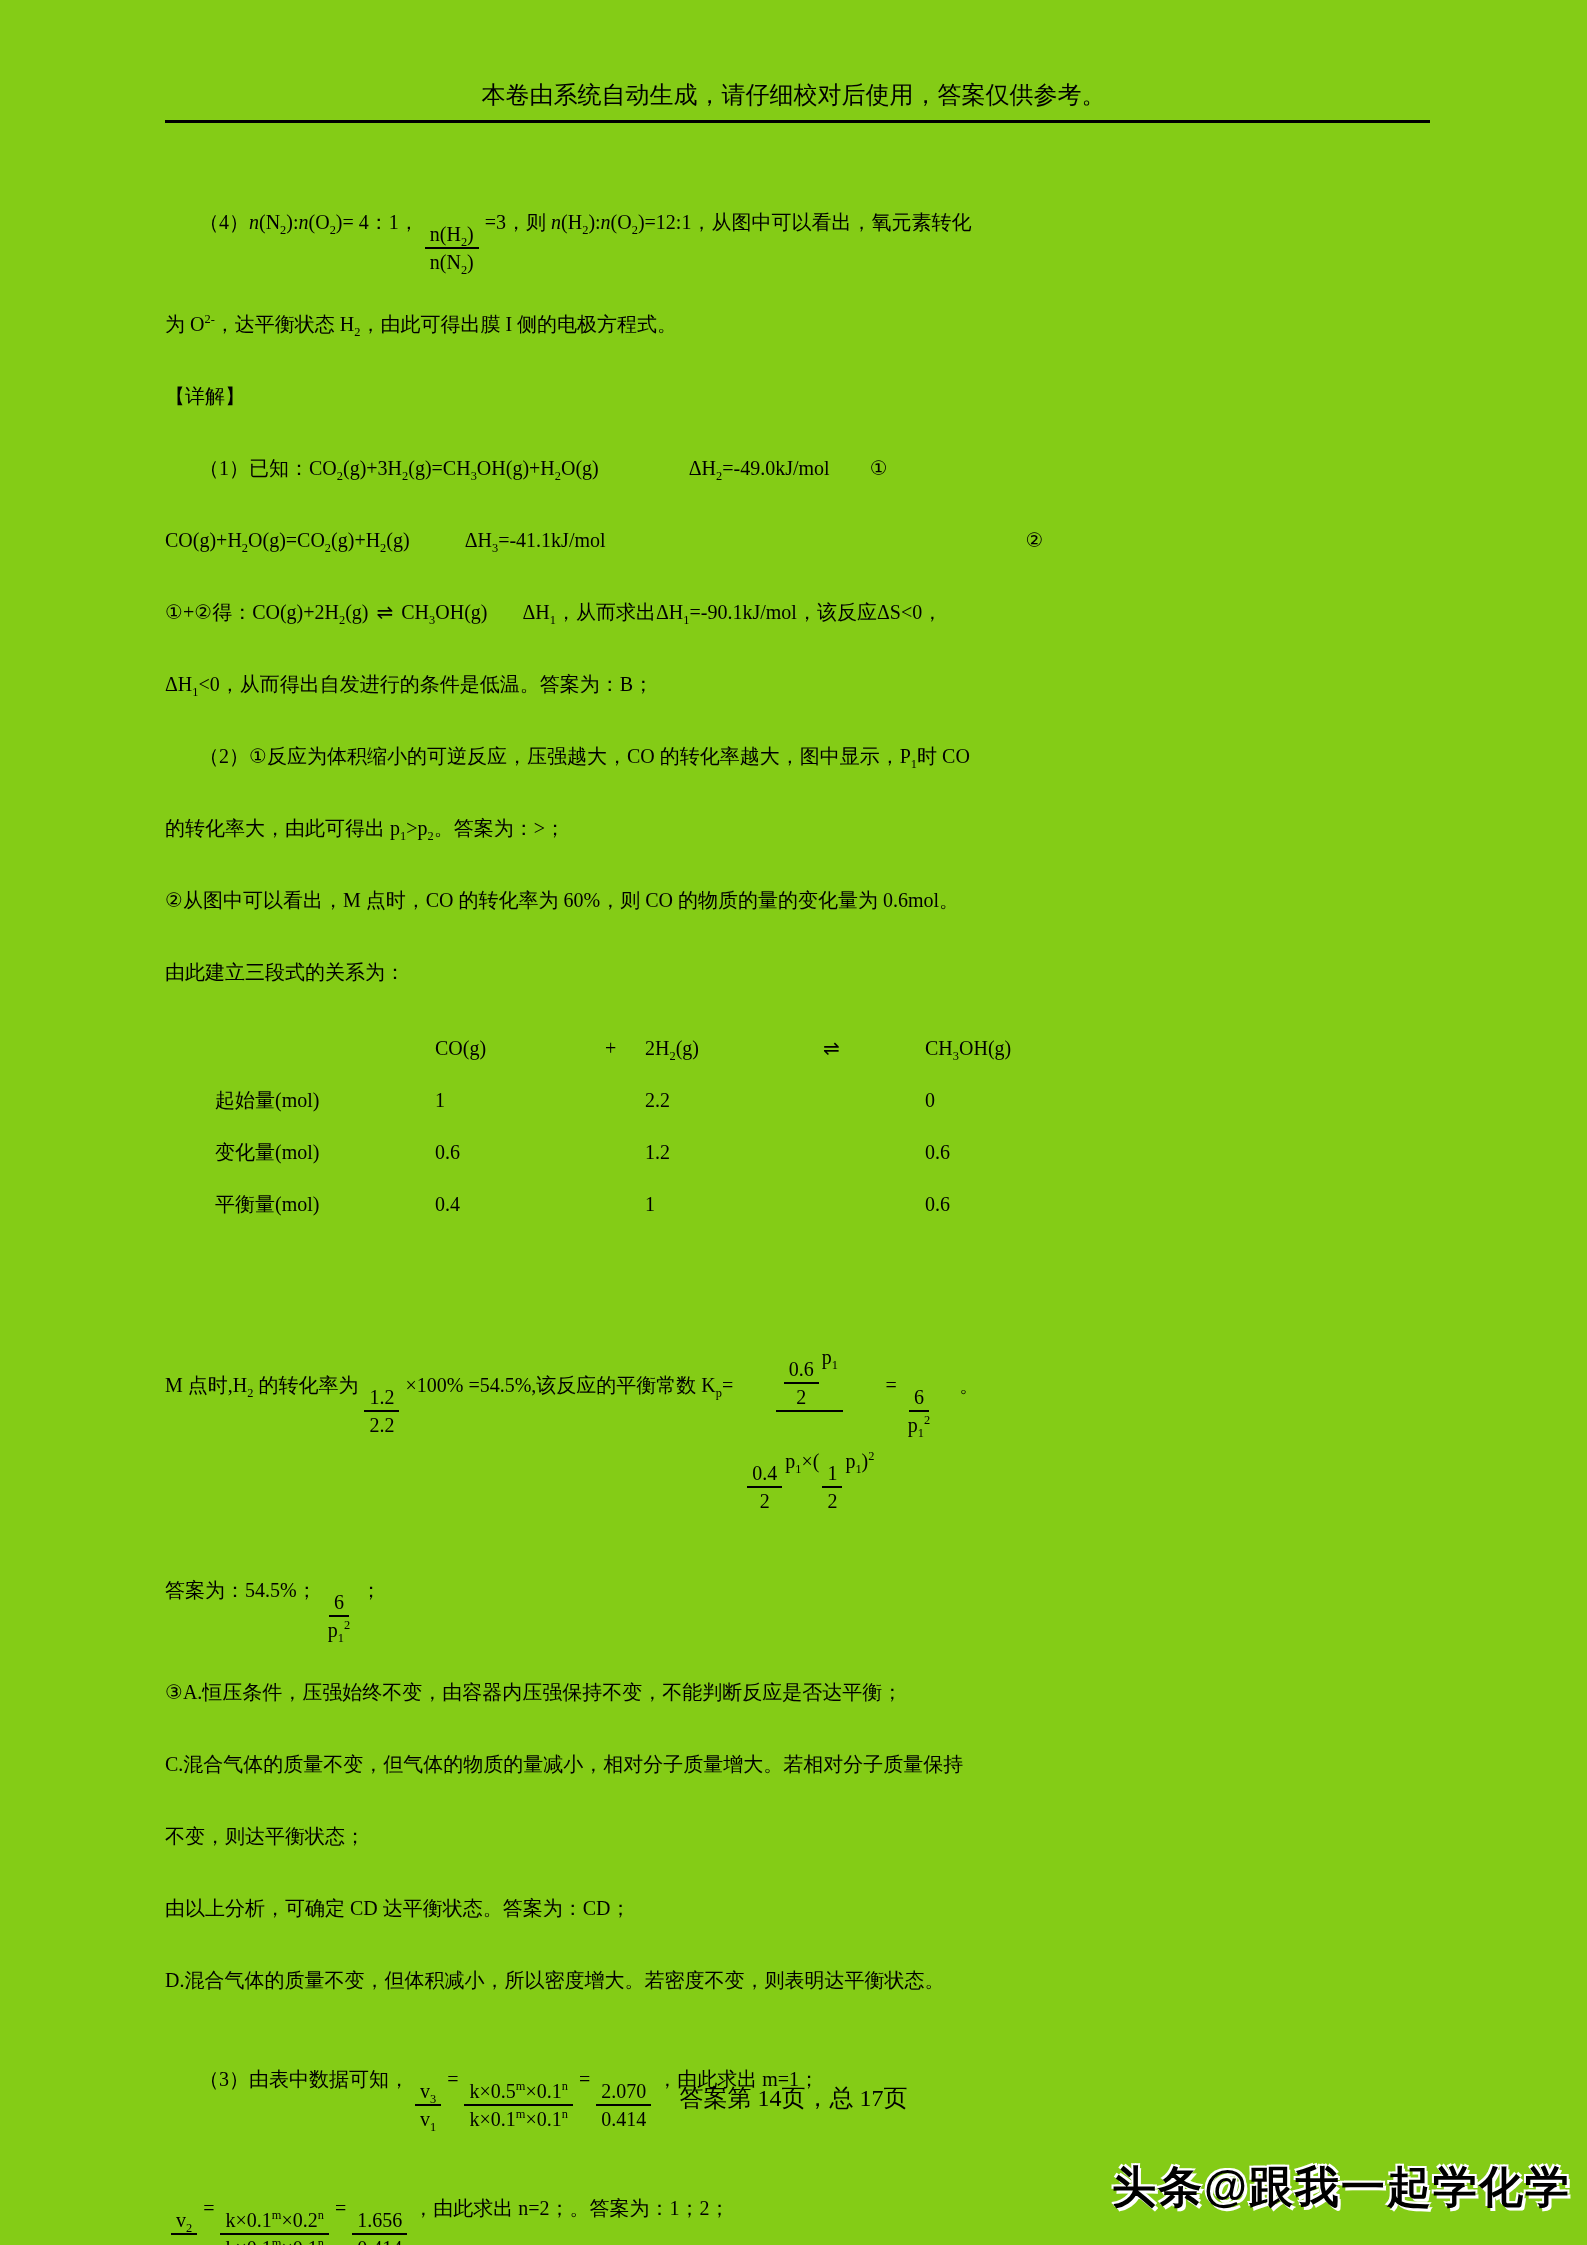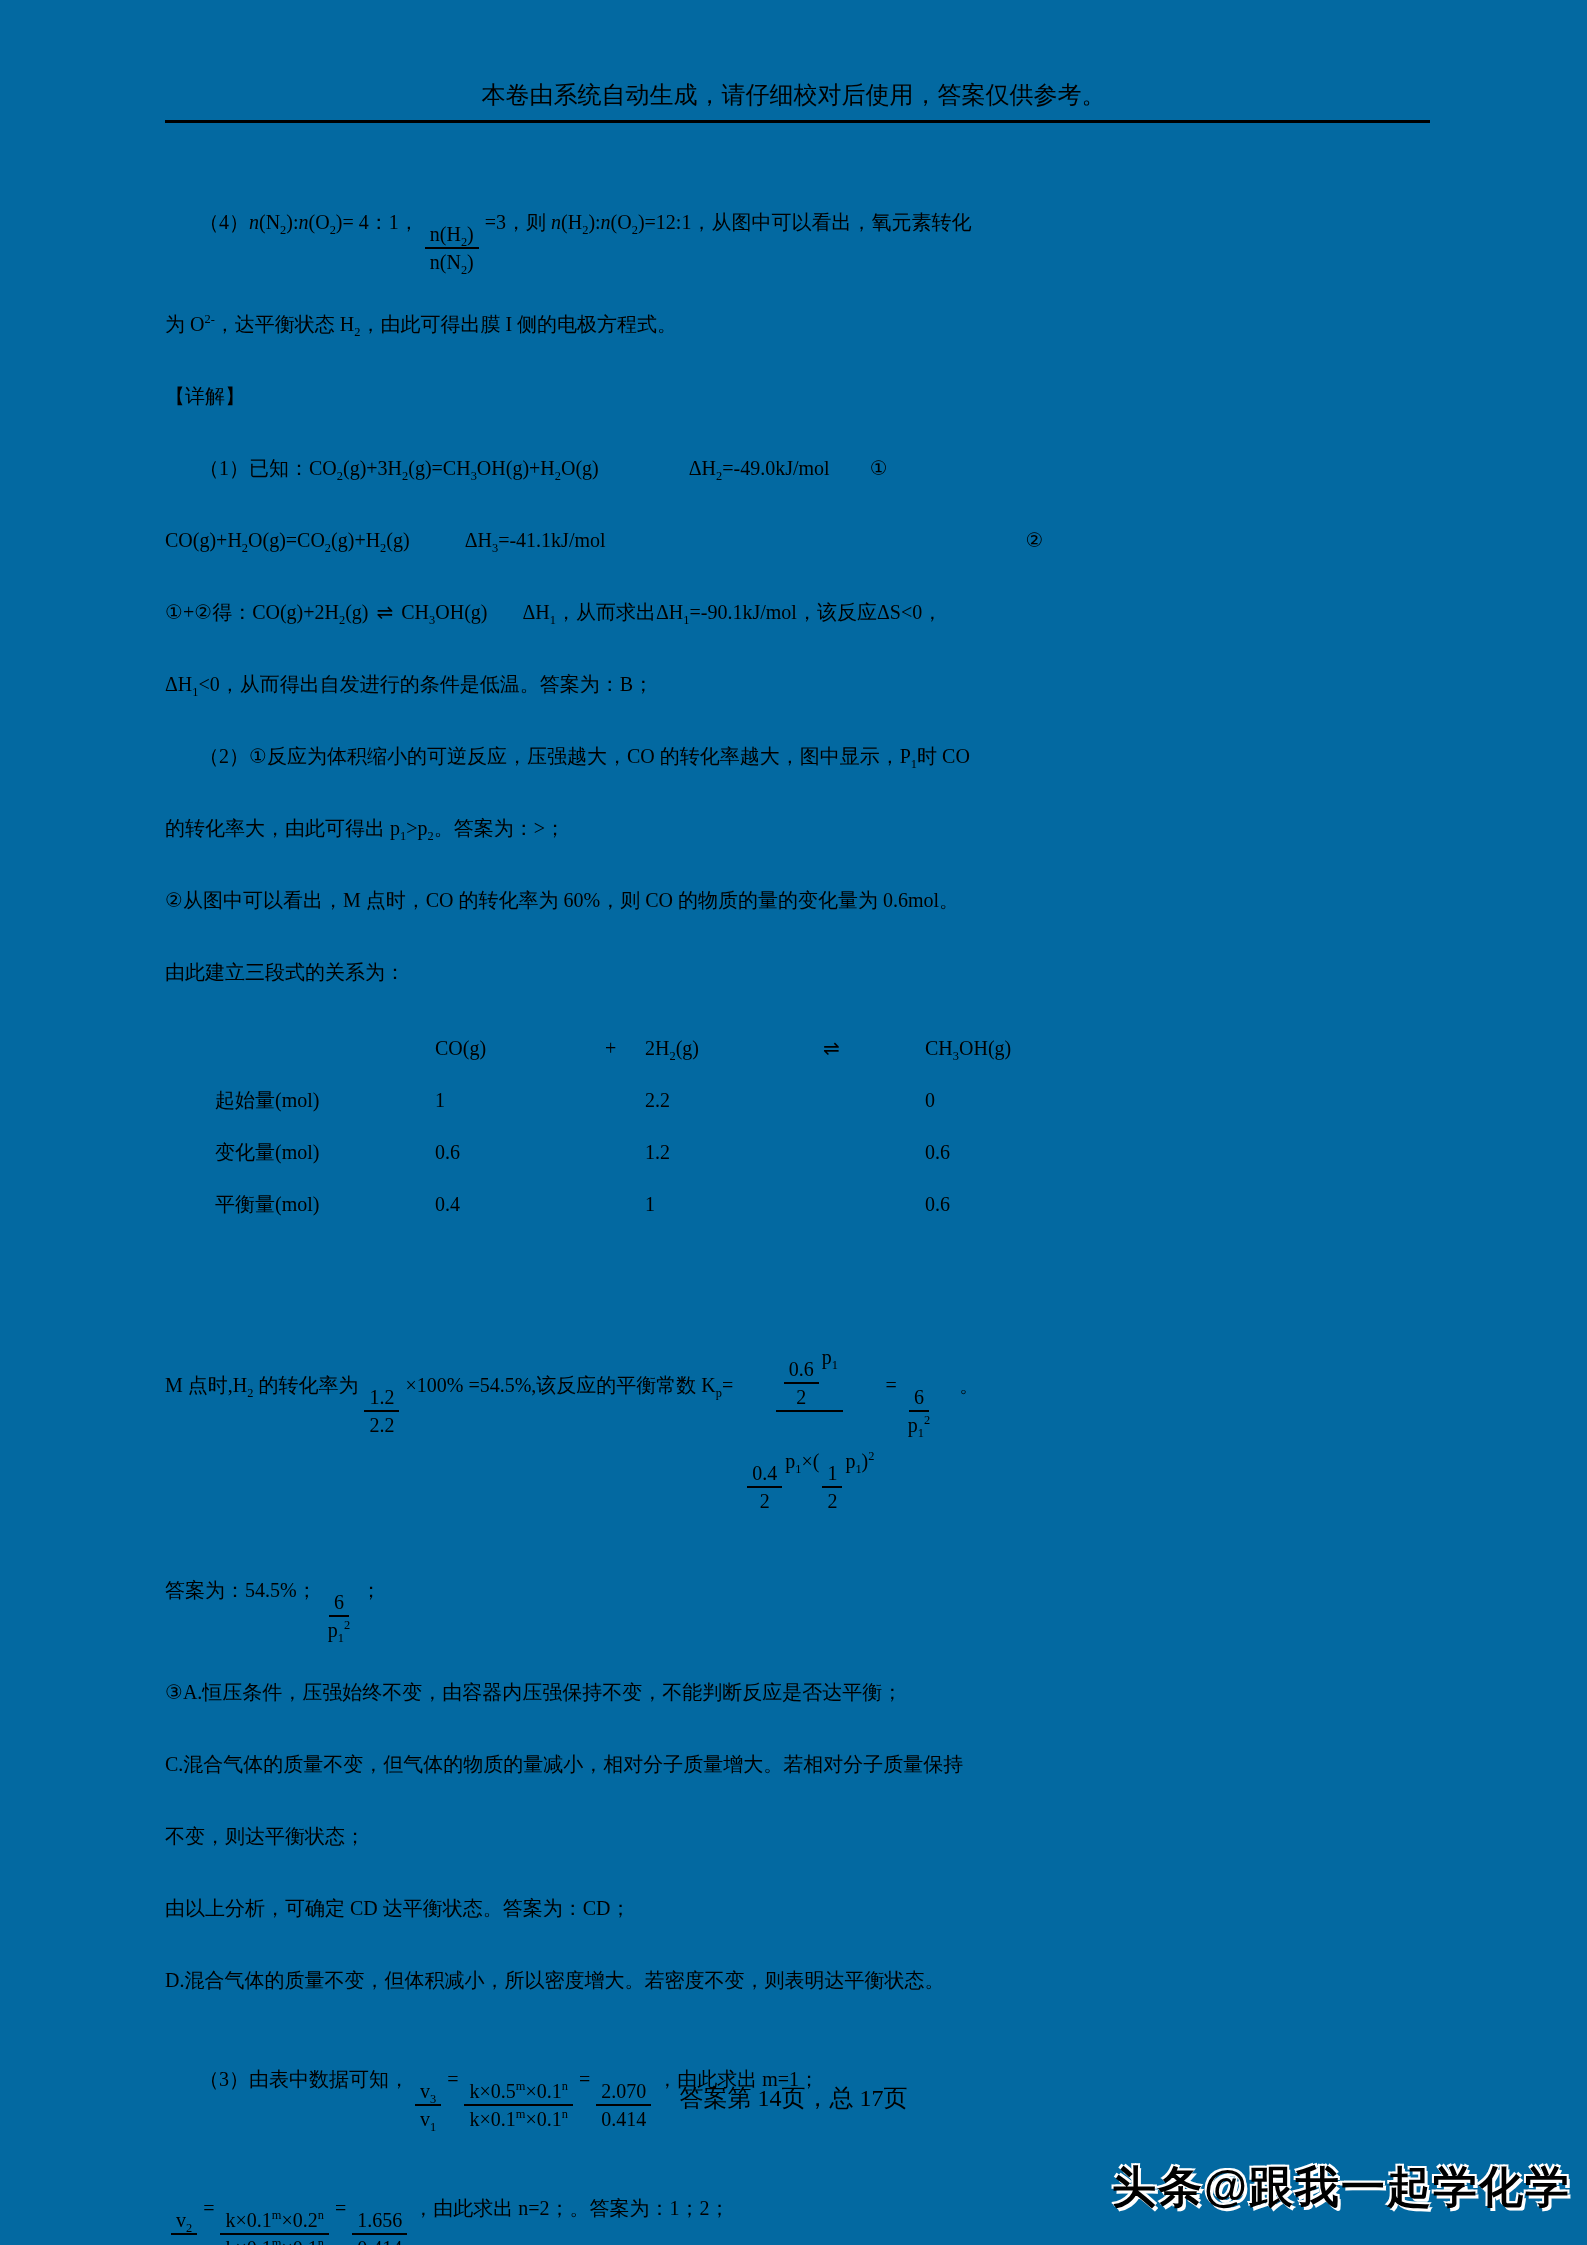--- a/index.html
+++ b/index.html
@@ -1,20 +1,20 @@
 <!DOCTYPE html>
 <html><head>
 <meta charset="utf-8">
 <style>
   html,body{margin:0;padding:0;background:#ffffff;}
   .page{
     position:relative;
     width:1587px;
     height:2245px;
-    background:#0369a1;
+    background:#84cc16;
     color:#000;
     font-family:"Liberation Serif","DejaVu Serif","DejaVu Sans",serif;
     overflow:hidden;
   }
   .header-note{
     padding-top:80px;
     text-align:center;
     font-size:24px;
     line-height:30px;
   }

